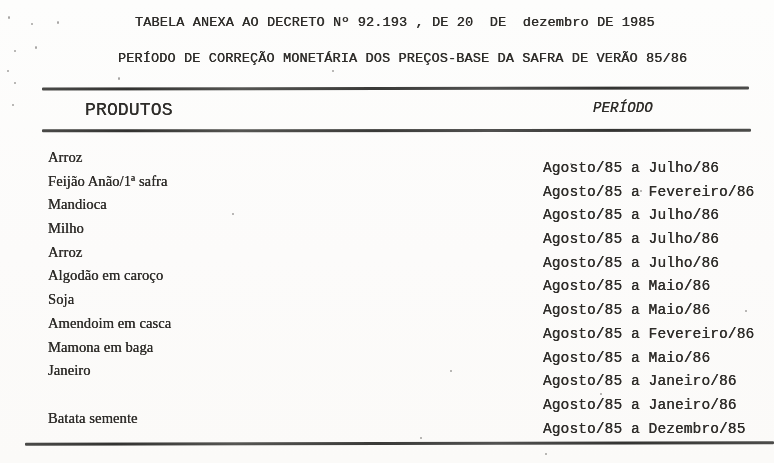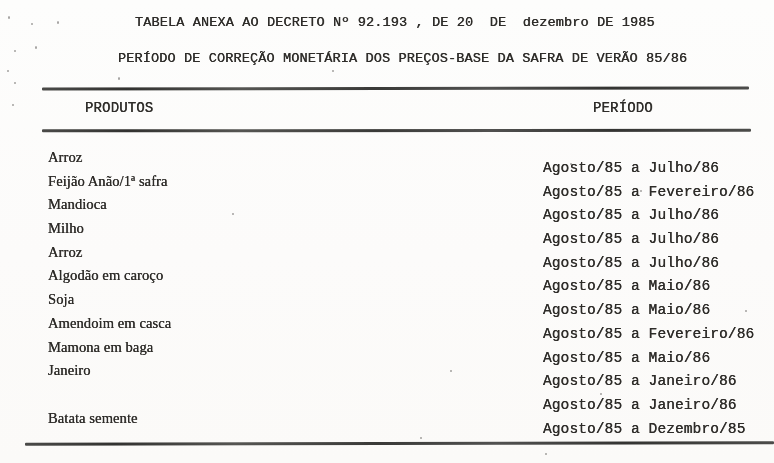--- a/index.html
+++ b/index.html
@@ -44,25 +44,26 @@
   .rule-header-bottom {
     left: 42px; top: 129px; width: 709px; height: 2.6px;
     transform: rotate(-0.06deg);
   }
   .rule-bottom {
     left: 25px; top: 442px; width: 749px; height: 2.8px;
     transform: rotate(-0.12deg);
   }
   .col-header-products {
     left: 85px; top: 100px;
-    font-size: 14px;
+    font-size: 18px;
   }
   .col-header-period {
     left: 593px; top: 100px;
     font-size: 14px;
+    font-style: italic;
   }
   .rows {
     position: absolute;
     left: 0; top: 146px;
     width: 774px;
   }
   .row {
     position: relative;
     height: 23.7px;
   }

